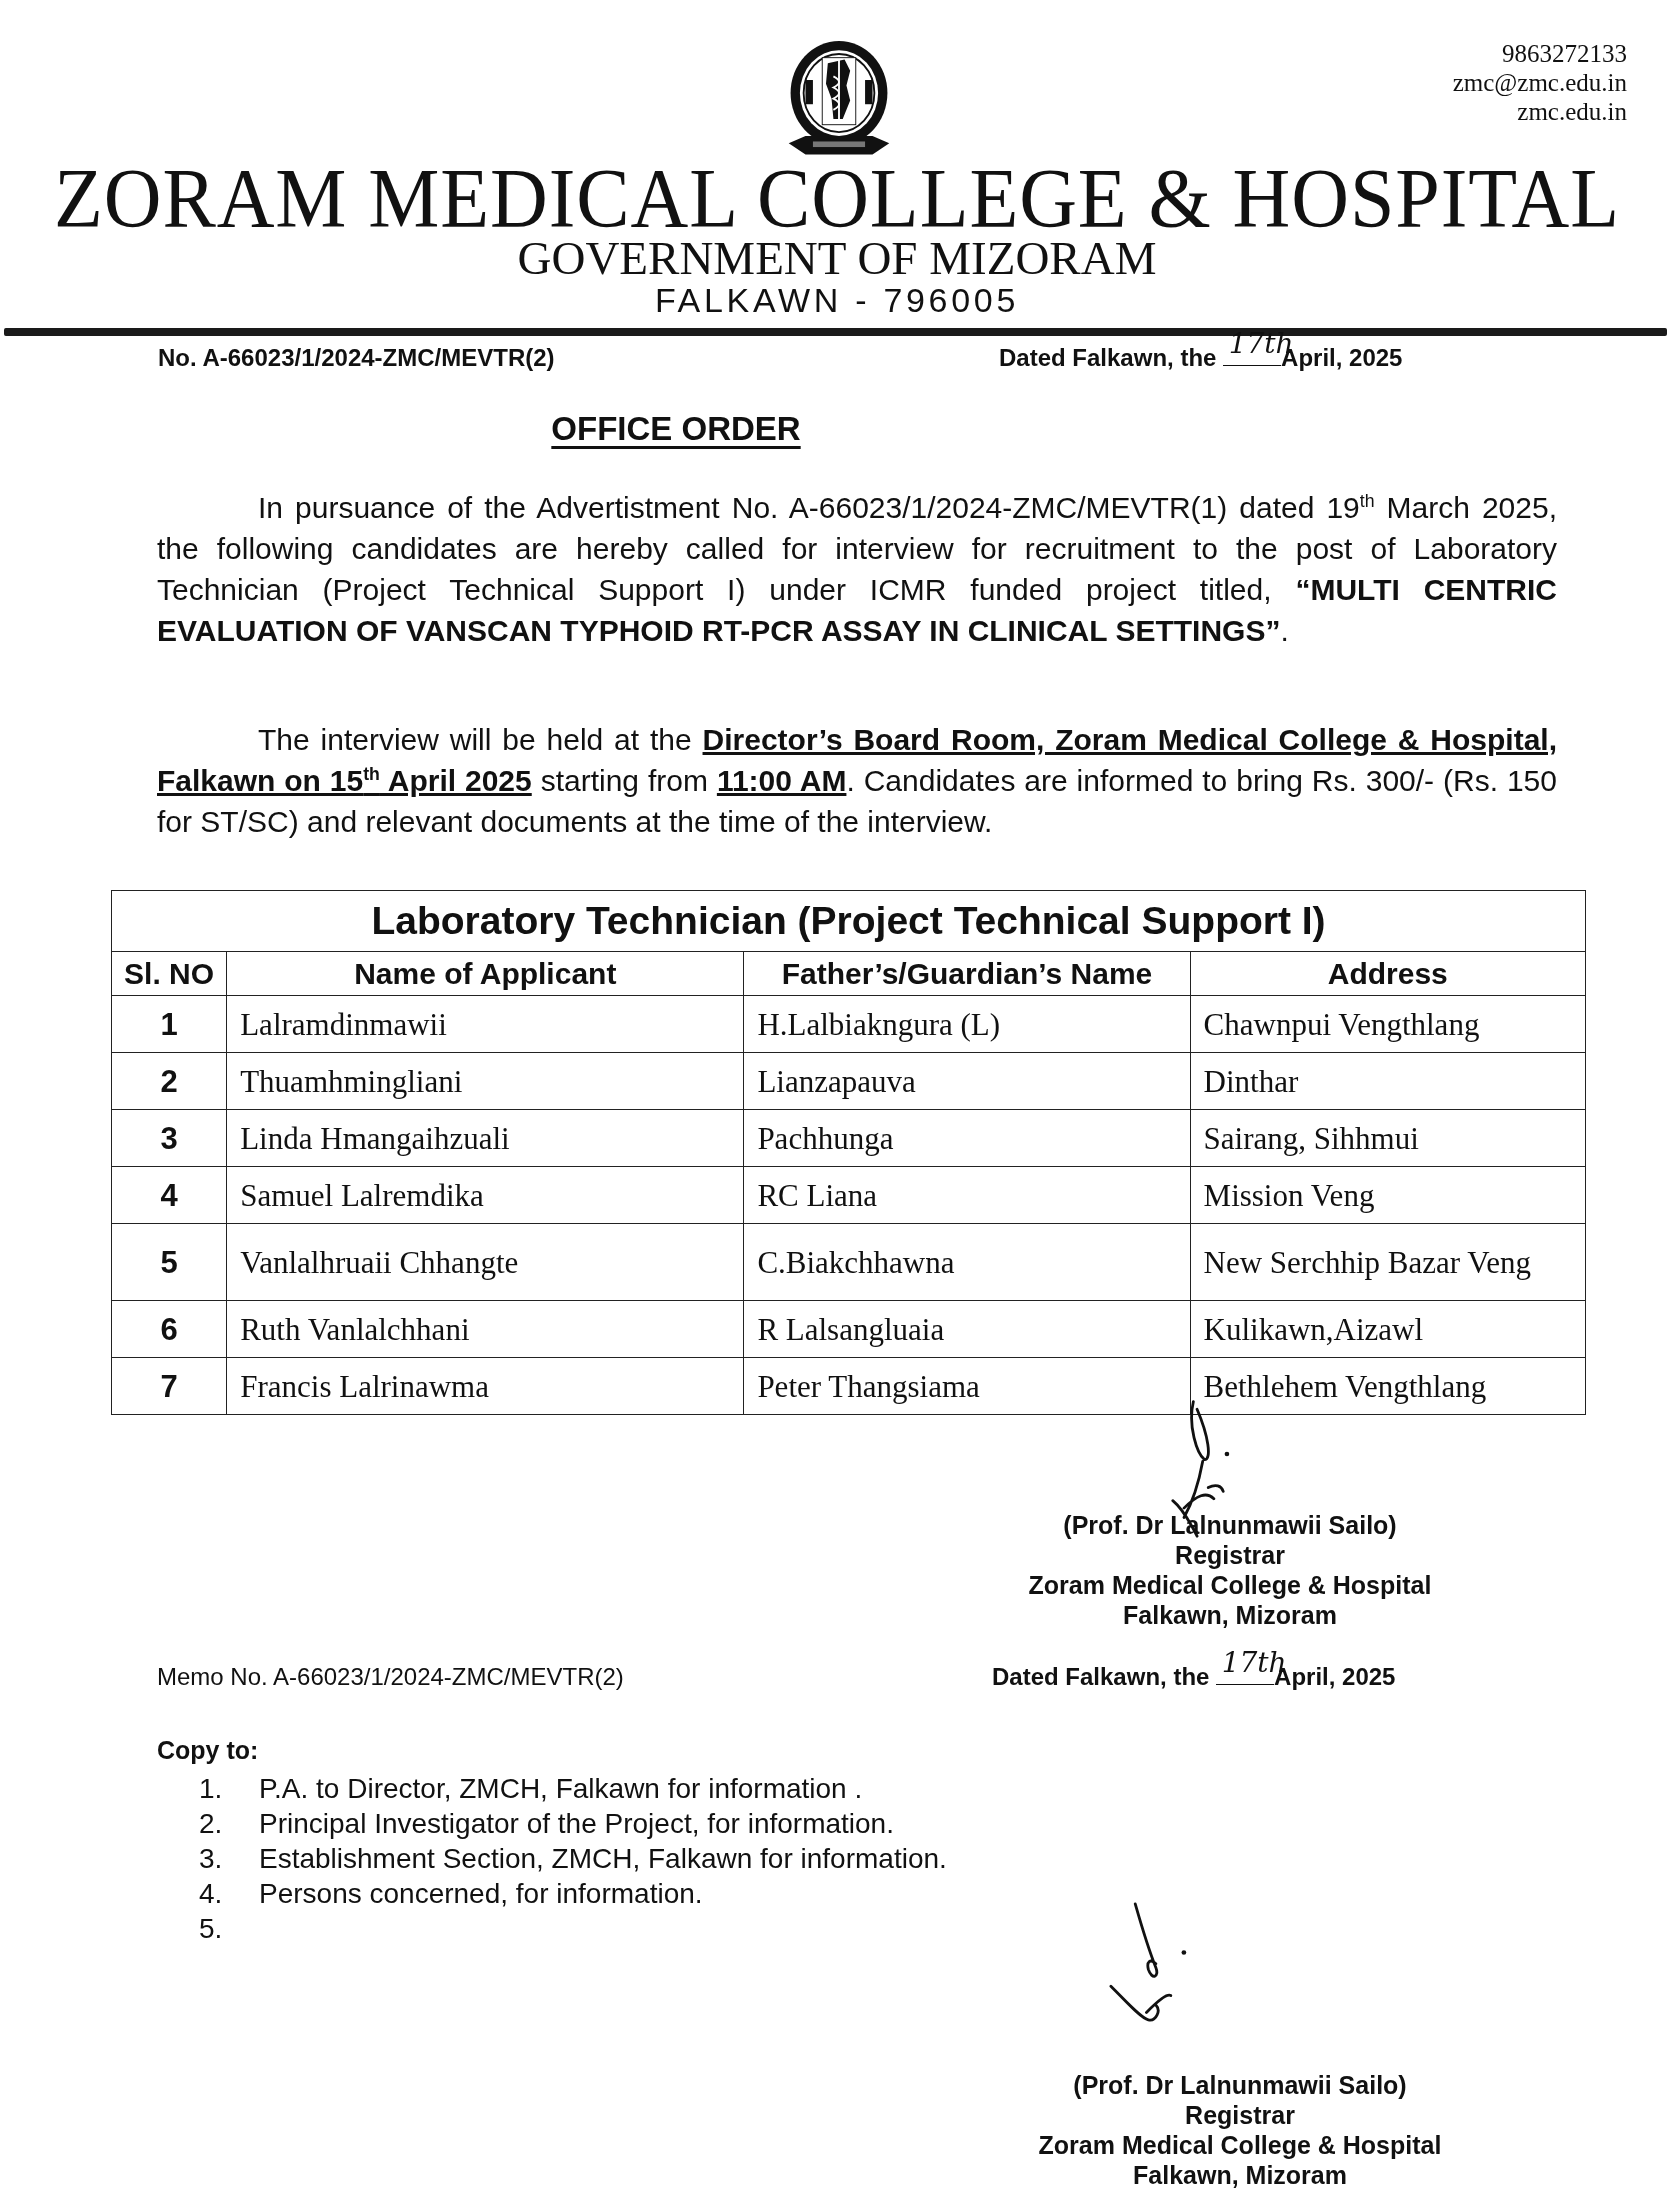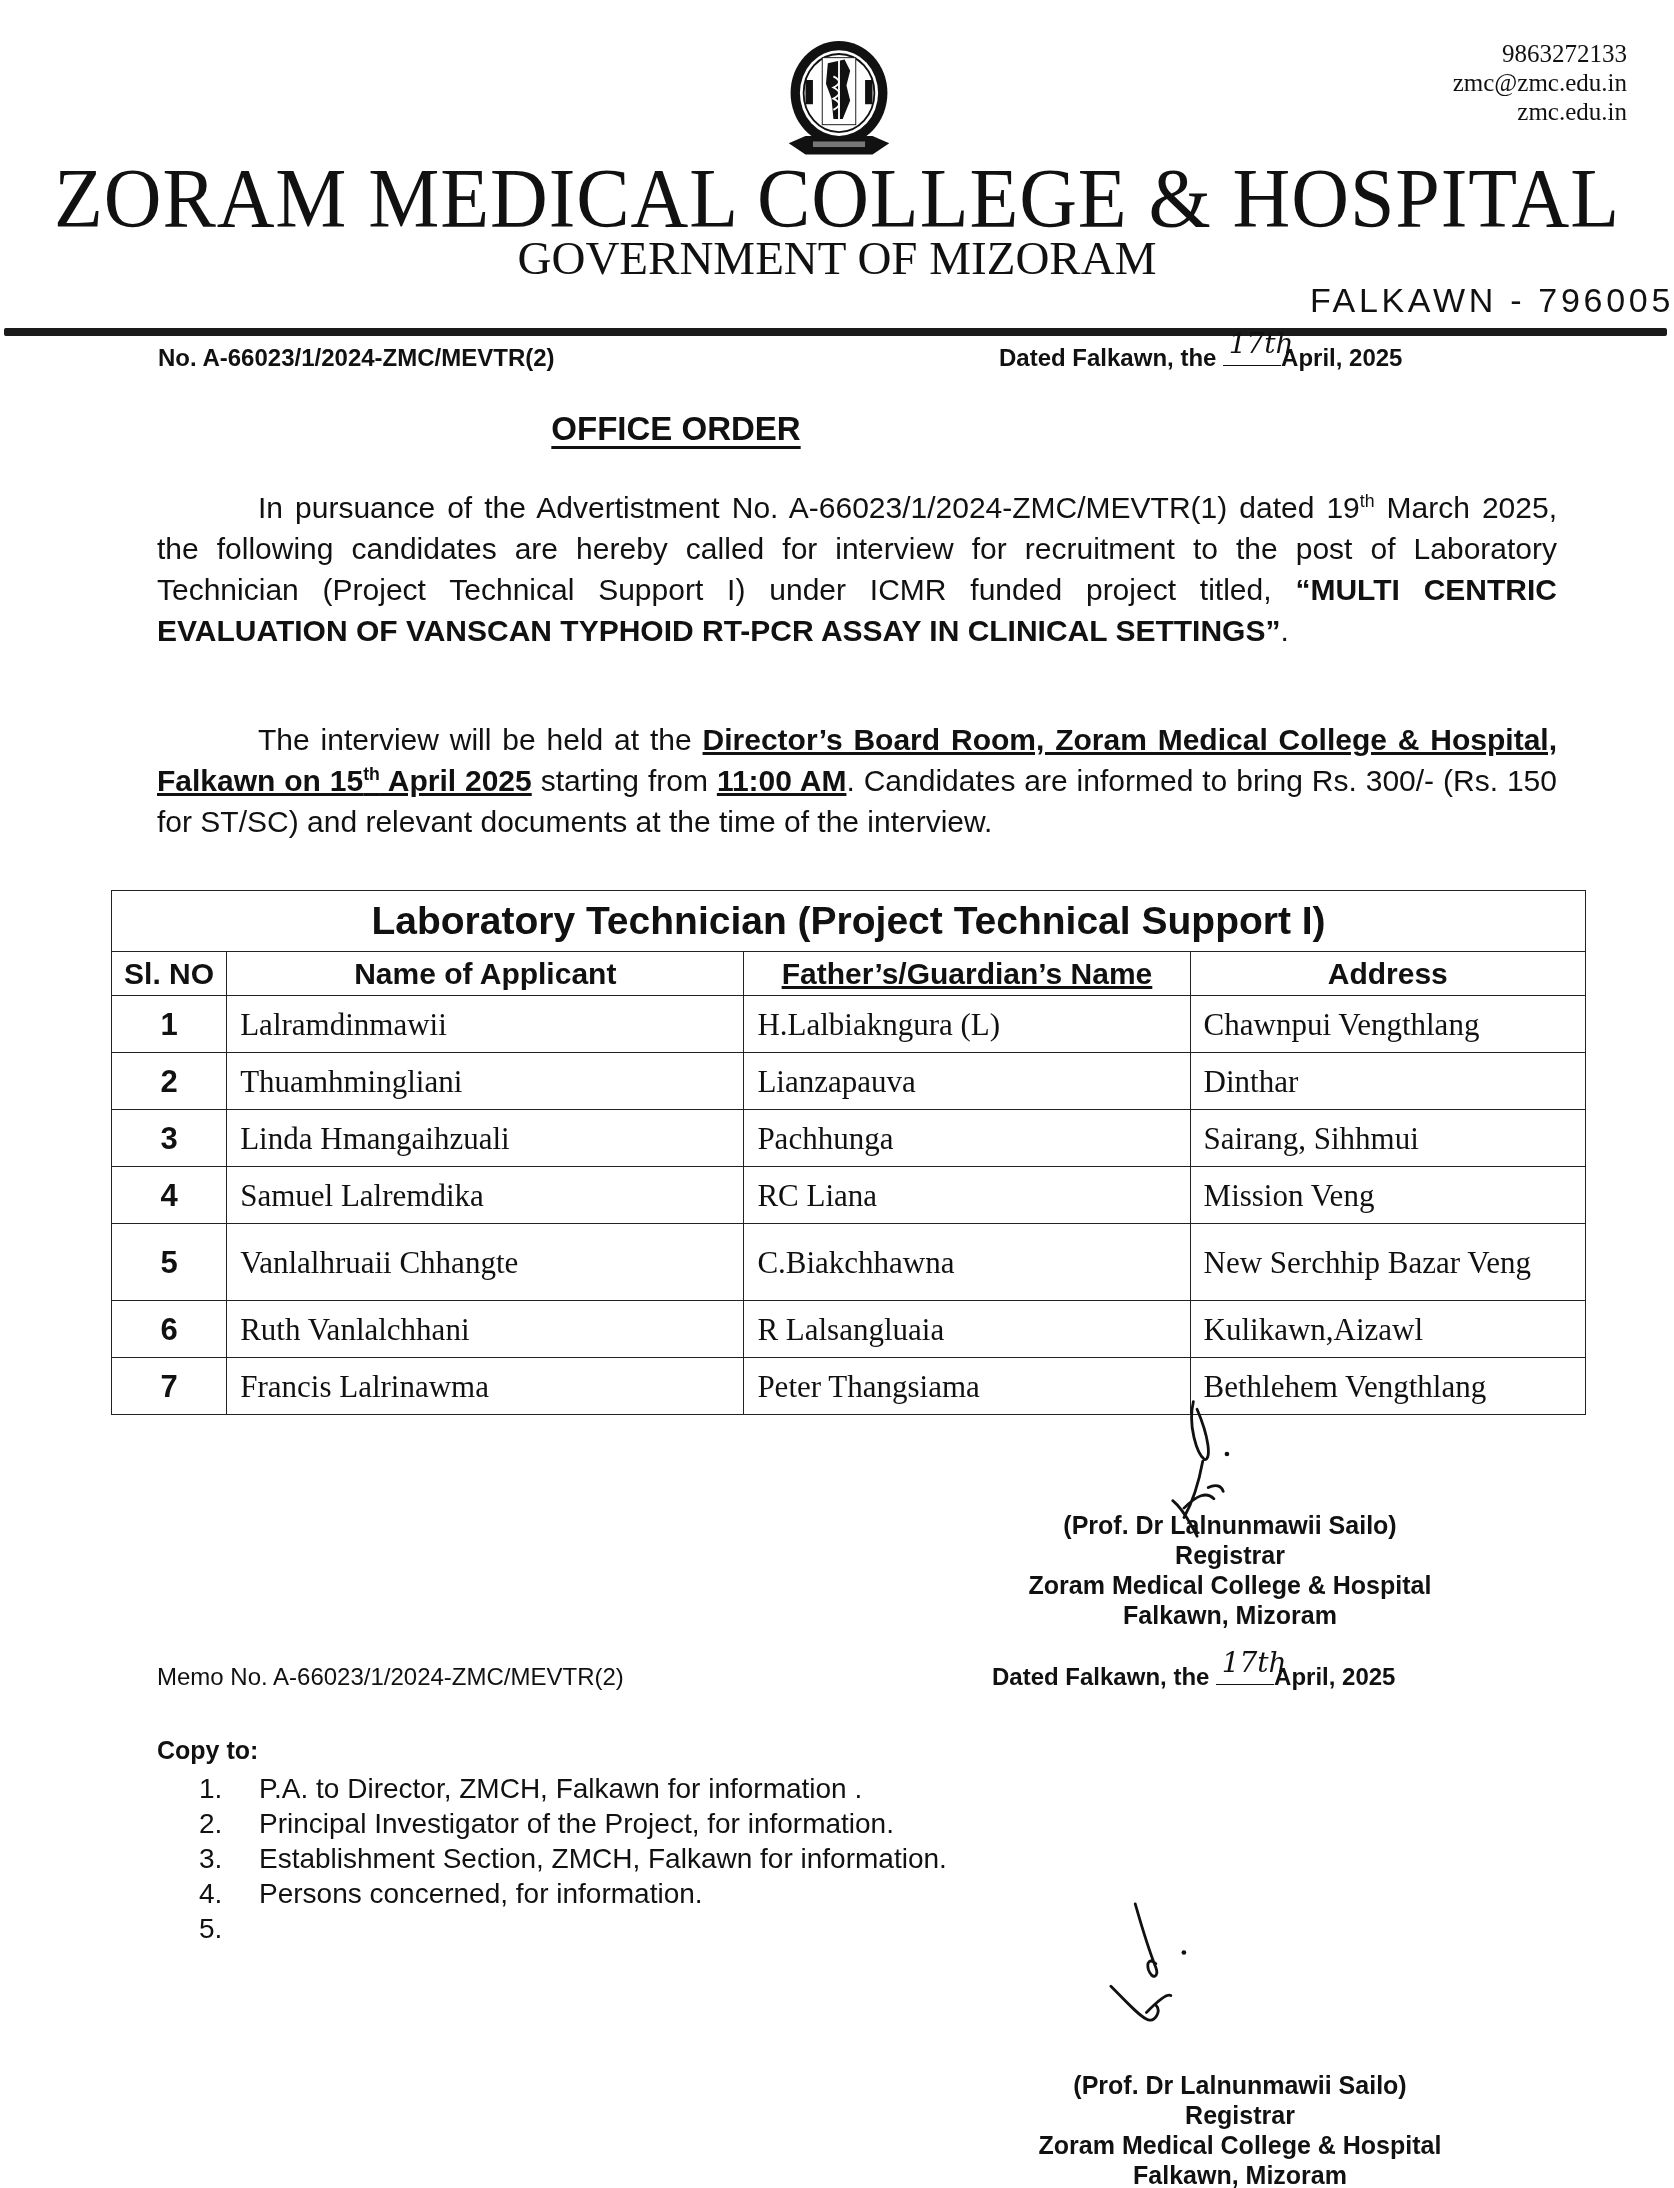--- a/index.html
+++ b/index.html
@@ -3,21 +3,21 @@
 <meta charset="utf-8">
 <style>
   html, body { margin:0; padding:0; background:#ffffff; }
   body { width:1674px; height:2189px; position:relative; overflow:hidden; color:#111; font-family:"Liberation Sans", sans-serif; }
   .abs { position:absolute; }
   .contact { right:47px; top:39px; text-align:right; font-family:"Liberation Serif", serif; font-size:25px; line-height:29px; }
   .contact div { white-space:nowrap; }
   .logo { left:785px; top:39px; width:108px; height:123px; }
   .org-title { left:0; width:1674px; top:157px; text-align:center; font-family:"Liberation Serif", serif; font-size:80px; letter-spacing:0.9px; line-height:84px; transform:scaleY(1.05); }
   .org-sub { left:0; width:1674px; top:233px; text-align:center; font-family:"Liberation Serif", serif; font-size:47px; line-height:50px; }
-  .org-addr { left:0; width:1674px; top:282px; text-align:right; font-family:"Liberation Sans", sans-serif; font-size:34px; letter-spacing:3.7px; line-height:37px; }
+  .org-addr { left:0; width:1674px; top:282px; text-align:center; font-family:"Liberation Sans", sans-serif; font-size:34px; letter-spacing:3.7px; line-height:37px; }
   .rule { left:3.7px; top:328px; width:1663px; height:8.4px; background:#1a1a1a; border-radius:1.9px; }
   .refline { top:343px; font-size:24px; font-weight:bold; line-height:30px; }
   .date-blank { display:inline-block; width:58px; border-bottom:1.9px solid #111; height:18.6px; vertical-align:baseline; position:relative; }
   .handwritten { position:absolute; left:5.6px; top:-17px; font-family:"DejaVu Serif", serif; font-size:28px; font-weight:normal; font-style:italic; }
   .office-order { left:0; width:1352px; top:410px; text-align:center; font-size:33px; font-weight:bold; text-decoration:underline; text-underline-offset:5.6px; }
   .para { left:157px; width:1400px; font-size:30px; line-height:41px; text-align:justify; }
   .para .indent { display:inline-block; width:101px; }
   .para b, .para u { font-weight:bold; }
   .para u { text-decoration:underline; }
   sup { font-size:17.7px; line-height:0; }
@@ -78,21 +78,21 @@
 <div class="abs para" style="top:719px;"><span class="indent"></span><span>The interview will be held at the </span><u><span>Director’s Board Room, Zoram Medical College &amp; Hospital, Falkawn on 15</span><sup>th</sup><span> April 2025</span></u><span> starting from </span><u>11:00 AM</u><span>. Candidates are informed to bring Rs. 300/- (Rs. 150 for ST/SC) and relevant documents at the time of the interview.</span></div>
 
 <table class="cand">
   <thead>
     <tr>
       <th class="title" colspan="4">Laboratory Technician (Project Technical Support I)</th>
     </tr>
     <tr>
       <th class="colh" style="width:103px;">Sl. NO</th>
       <th class="colh" style="width:505px;">Name of Applicant</th>
-      <th class="colh" style="width:434px;text-decoration:underline;">Father’s/Guardian’s Name</th>
+      <th class="colh" style="width:434px;">Father’s/Guardian’s Name</th>
       <th class="colh">Address</th>
     </tr>
   </thead>
   <tbody>
     <tr>
       <td class="sl">1</td>
       <td>Lalramdinmawii</td>
       <td>H.Lalbiakngura (L)</td>
       <td>Chawnpui Vengthlang</td>
     </tr>

